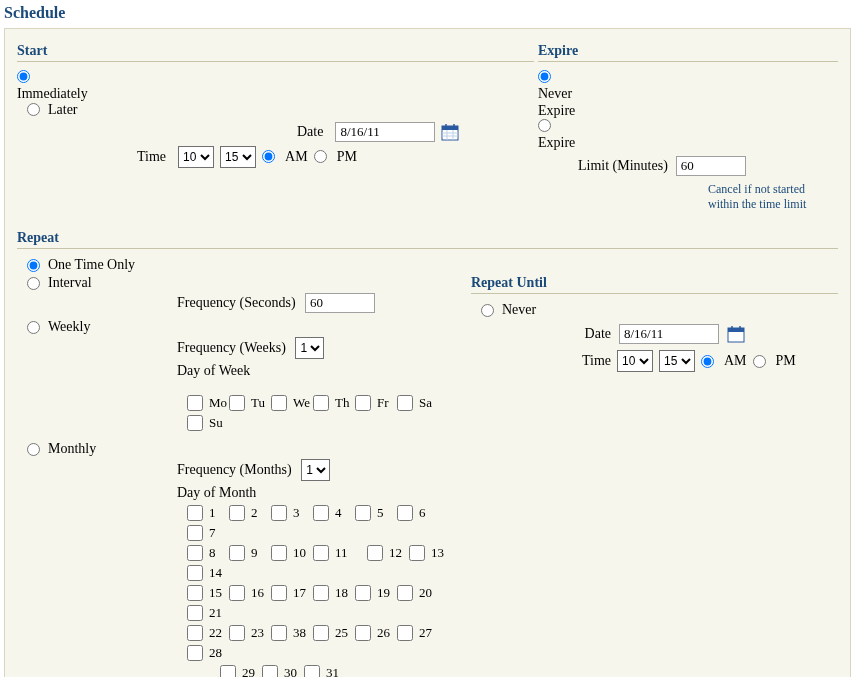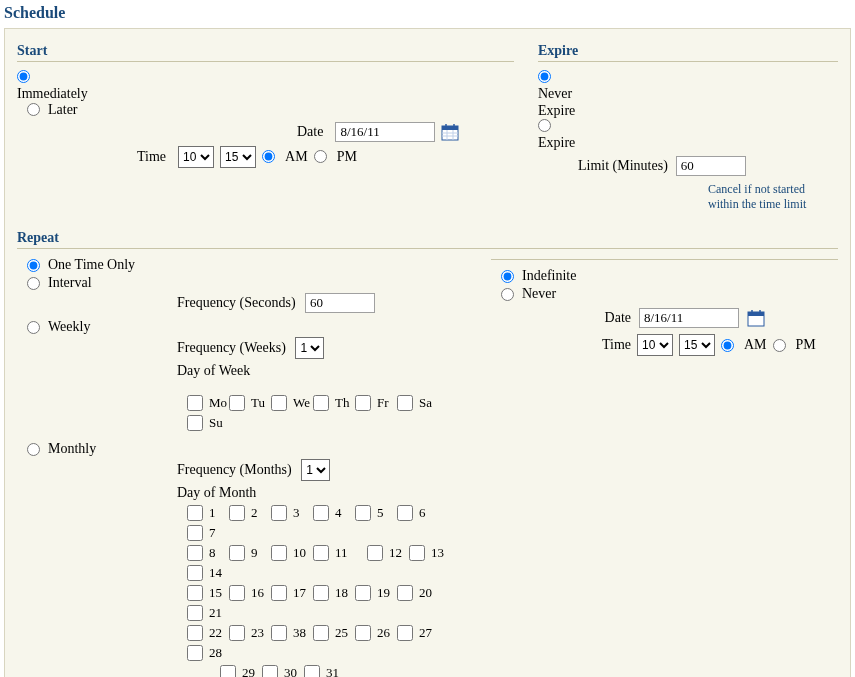--- a/index.html
+++ b/index.html
@@ -74,21 +74,21 @@
     margin-top: 6px;
     max-width: 140px;
   }
   .cal-icon {
     width: 18px; height: 18px;
     display: inline-block;
     cursor: pointer;
   }
   .two-col {
     display: flex;
-    gap: 24px;
+    gap: 4px;
   }
   .two-col > div { flex: 1; }
   .day-check { width: 16px; height:16px; }
   .day-cell { display: inline-flex; align-items: center; margin-right: 2px; margin-bottom: 4px;}
   .day-cell span { margin-left: 2px; min-width: 18px; display: inline-block; font-size: 13px;}
   .month-grid { margin-top: 4px; }
   .field-label { margin-right: 6px; }
   .spacer { height: 10px; }
   .repeat-row { display: flex; align-items: flex-start; }
   .repeat-opt-col { width: 120px; }
@@ -350,25 +350,22 @@
                   <input type="checkbox" class="day-check" style="">
                   <span>Last</span>
                 </span></div>
             </div>
         </div>
       </div>
 
     </div>
 
     <div>
+      <div class="section-title" style="padding-top:18px;">Repeat Until</div>
       <hr class="rule">
-      <div class="opt" style="margin-left:10px;">
-        <input type="radio" name="runtil" checked="" style="">
-        <label>Indefinite</label>
-      </div>
       <div class="opt" style="margin-left:10px;">
         <input type="radio" name="runtil" style="">
         <label>Never</label>
       </div>
       <div style="margin-left:100px; margin-top:6px;">
         <div style="display:flex;align-items:center;gap:8px;">
           <span style="width:40px;text-align:right;">Date</span>
           <input class="input-text" style="width: 100px;" value="8/16/11">
           <span class="cal-icon">
             <svg viewBox="0 0 18 18">

